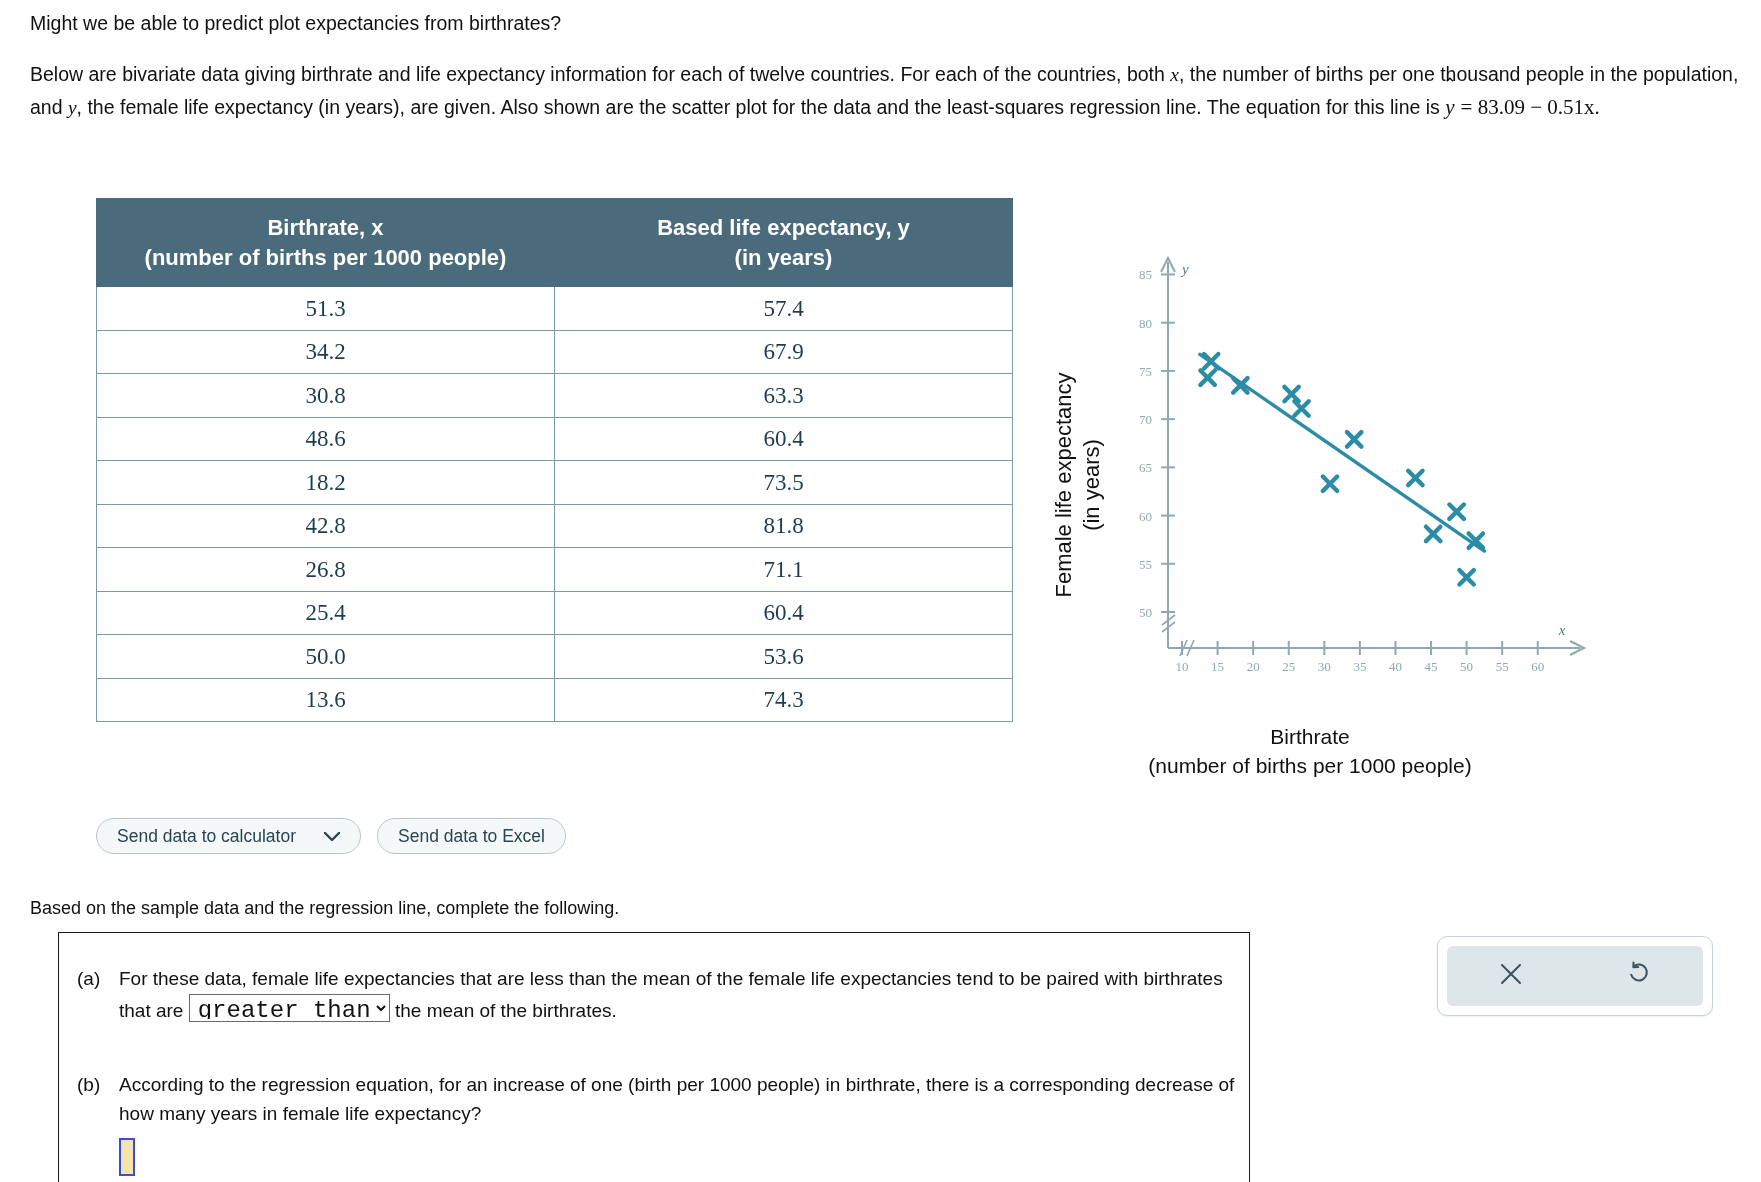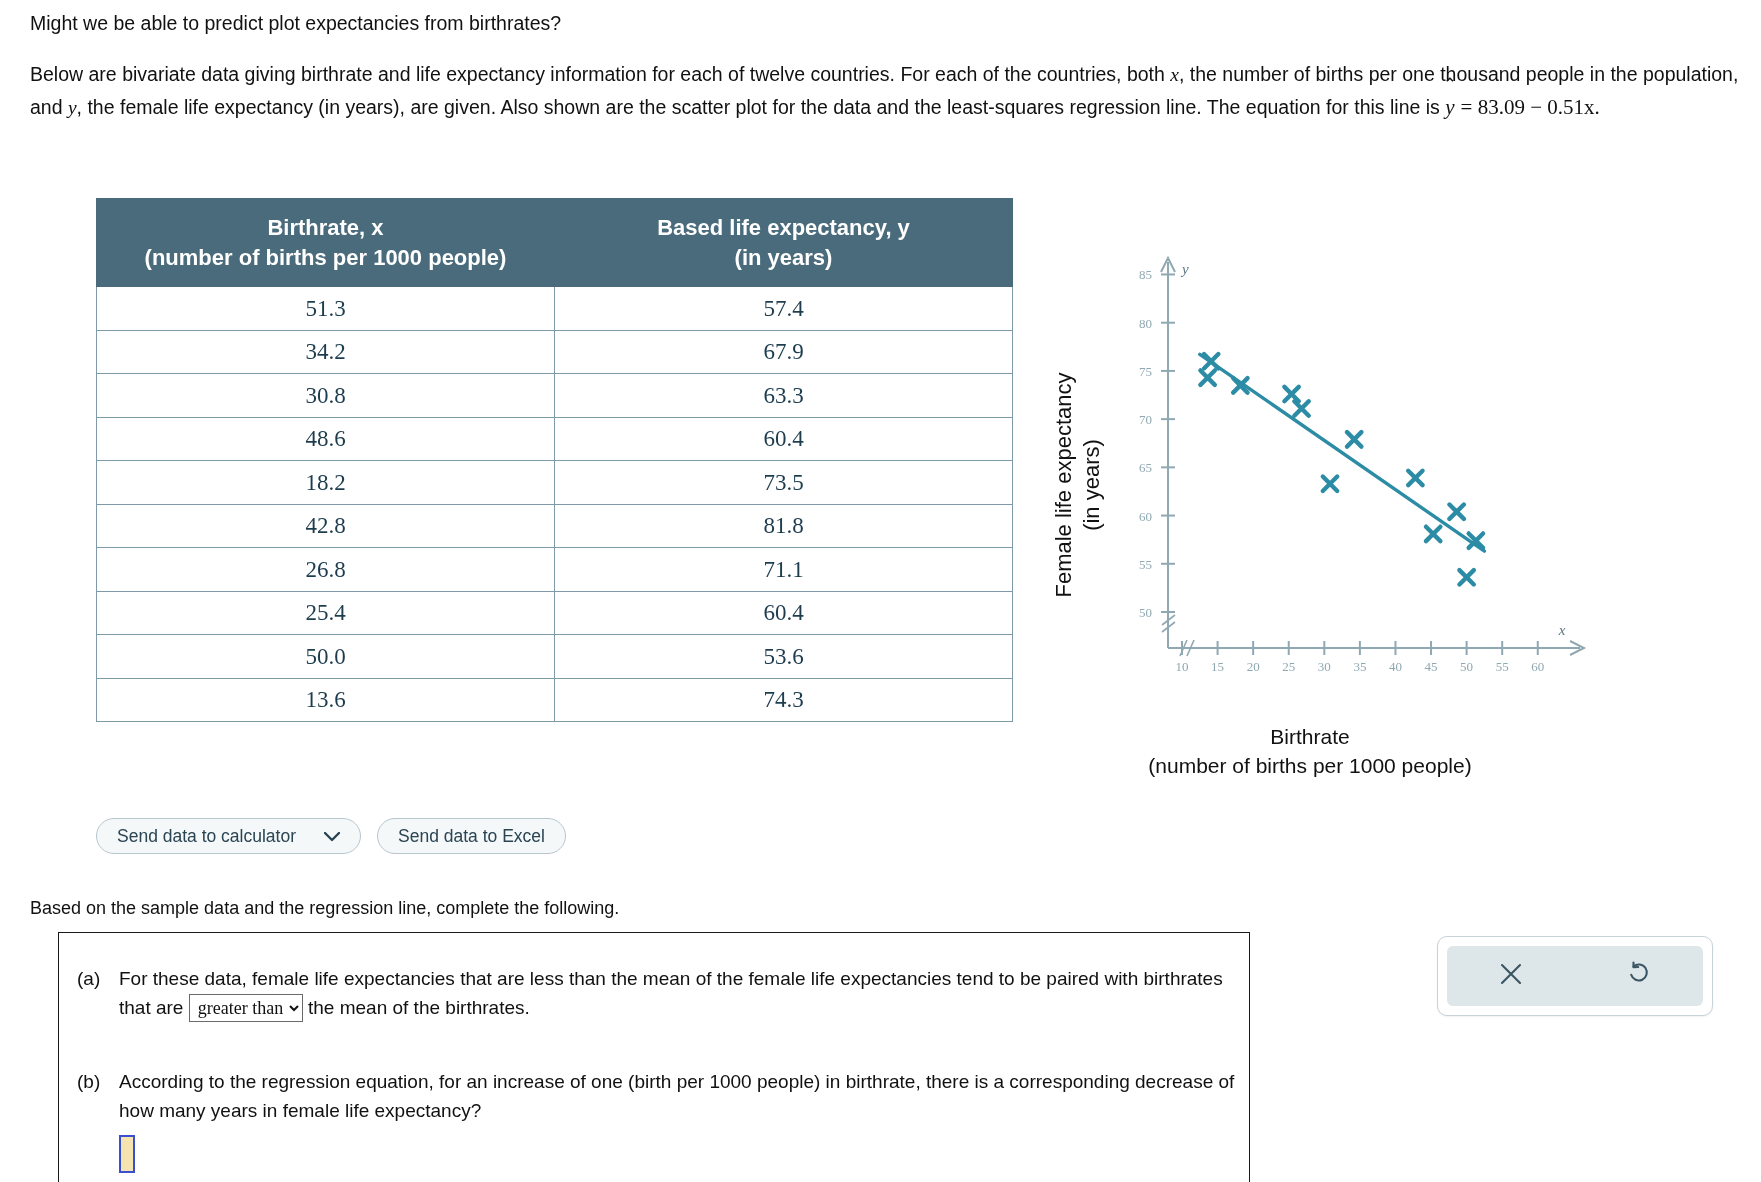--- a/index.html
+++ b/index.html
@@ -87,22 +87,22 @@
     width: 1192px; height: 250px;
     border: 1px solid #1a1a1a; border-bottom: none;
     background: #fff;
   }
   .qitem { display: flex; font-size: 19px; line-height: 1.5; }
   .qa { margin: 32px 0 0 18px; }
   .qb { margin: 46px 0 0 18px; }
   .qlabel { width: 42px; flex: 0 0 42px; }
   .qbody { flex: 1; }
   select.inline-select {
-    font-family: Liberation Serif, serif;
-    font-size: 18px;
+    font-family: Liberation Mono, monospace;
+    font-size: 24px;
     padding: 1px 2px 2px 4px;
     border: 1px solid #6a6a6a;
     background: #fff;
     color: #111;
     vertical-align: baseline;
     height: 28px;
   }
   .answer-box {
     margin-top: 10px;
     width: 16px; height: 38px;

